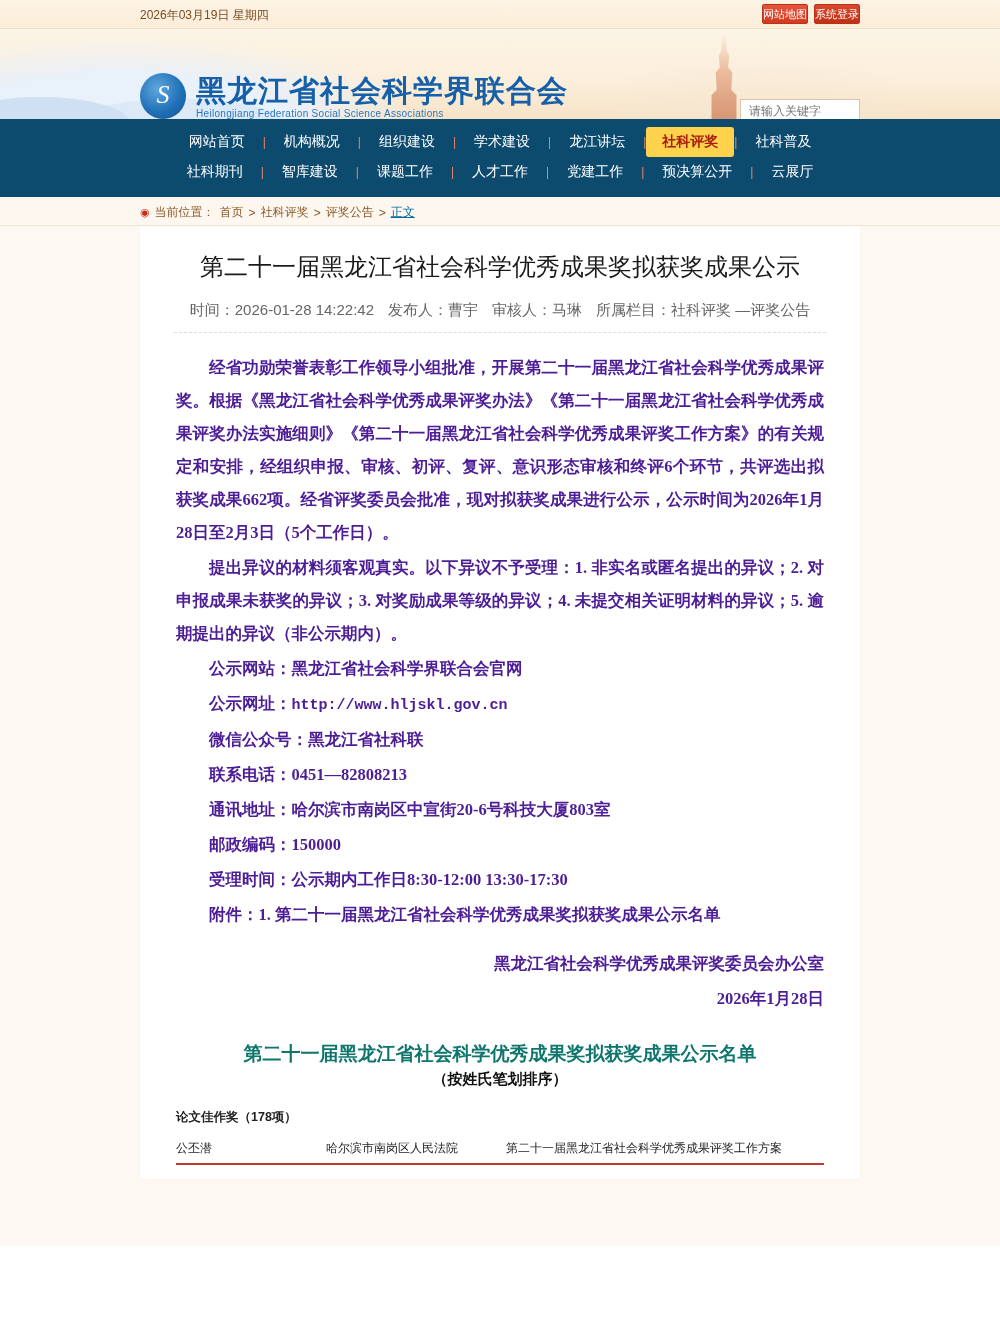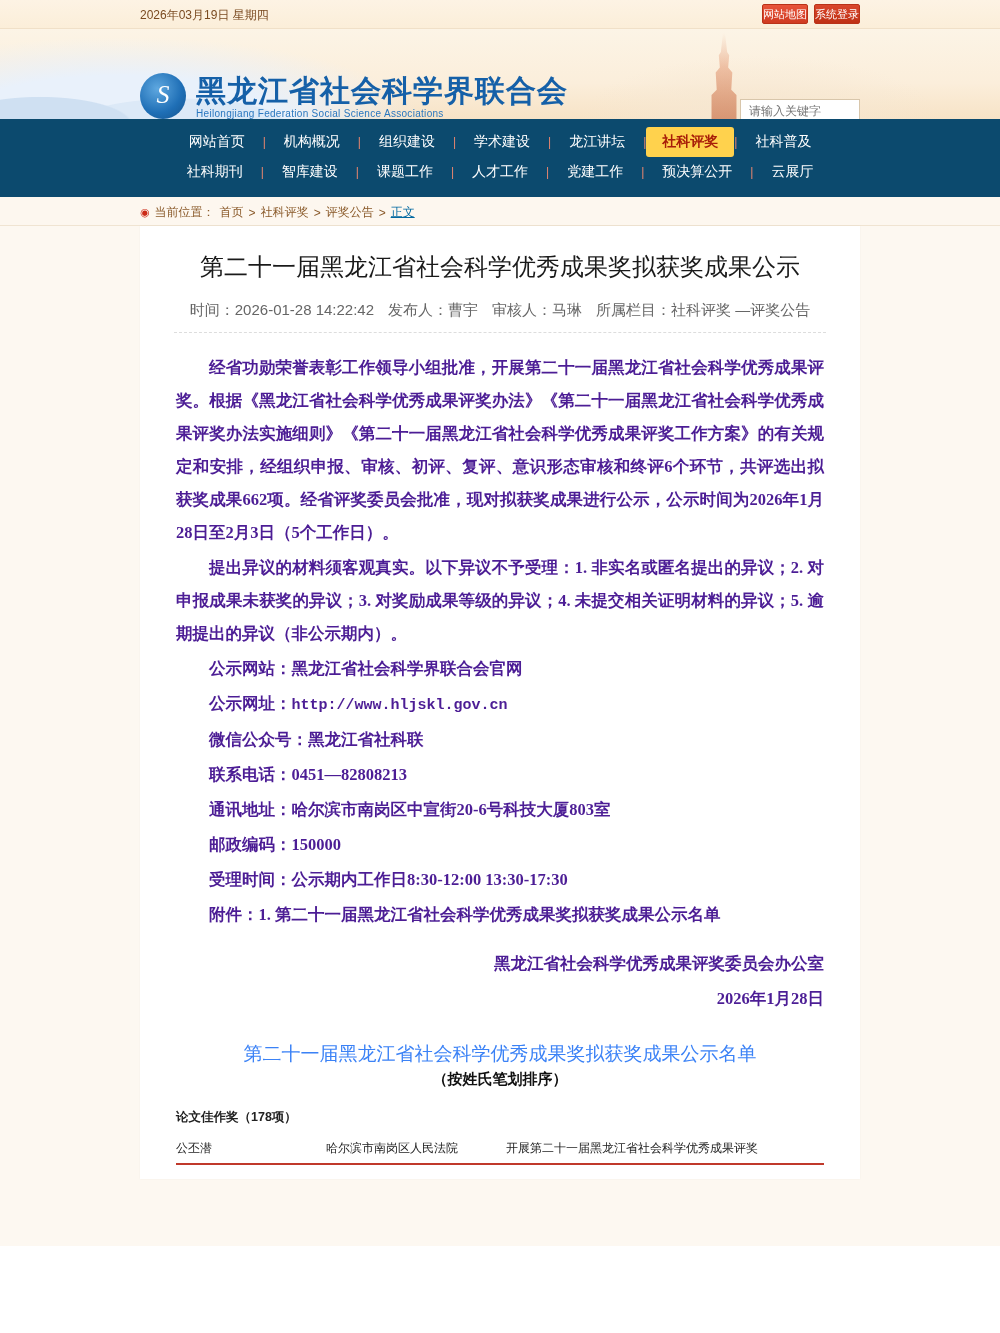--- a/index.html
+++ b/index.html
@@ -267,22 +267,22 @@
   }
   .sign p {
     text-indent: 0;
     margin: 0 0 2px 0;
     text-align: right;
   }
   .list-title {
     text-align: center;
     font-family: "Liberation Serif", serif;
     font-size: 19px;
-    font-weight: normal;
-    color: #3b82f6;
+    font-weight: bold;
+    color: #0f766e;
     margin: 26px 0 0 0;
     line-height: 1.4;
   }
   .list-sub {
     text-align: center;
     font-family: "Liberation Serif", serif;
     font-size: 15px;
     font-weight: bold;
     color: #111;
     margin-top: 2px;
@@ -413,19 +413,19 @@
       </div>
 
       <div class="list-title">第二十一届黑龙江省社会科学优秀成果奖拟获奖成果公示名单</div>
       <div class="list-sub">（按姓氏笔划排序）</div>
 
       <div class="cat-head">论文佳作奖（178项）</div>
 
       <div class="award-row">
         <div class="col-name">公丕潜</div>
         <div class="col-org">哈尔滨市南岗区人民法院</div>
-        <div class="col-work">开展第二十一届黑龙江省社会科学优秀成果评奖</div>
+        <div class="col-work">第二十一届黑龙江省社会科学优秀成果评奖工作方案</div>
       </div>
 
     </div>
   </div>
 
 </div>
 
 </body></html>

